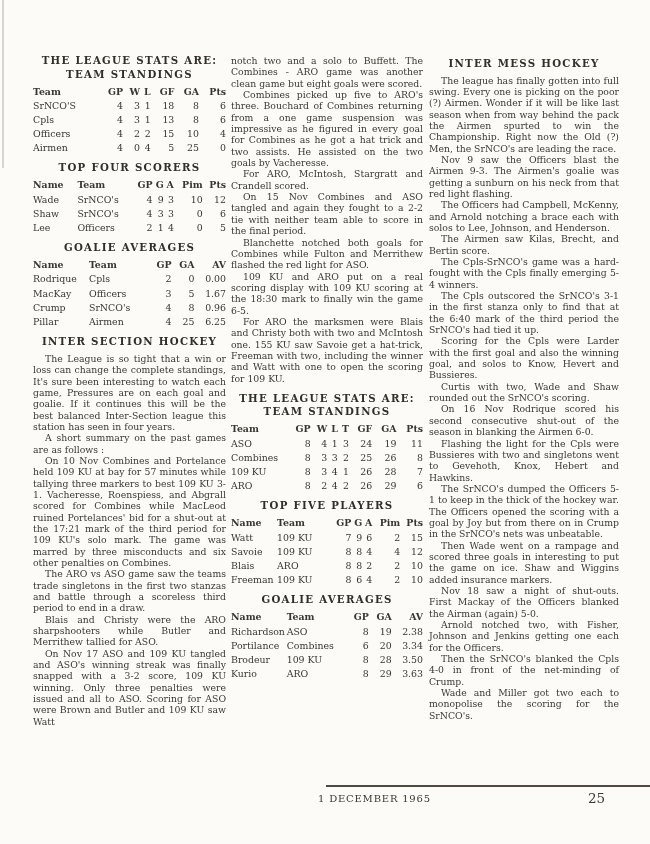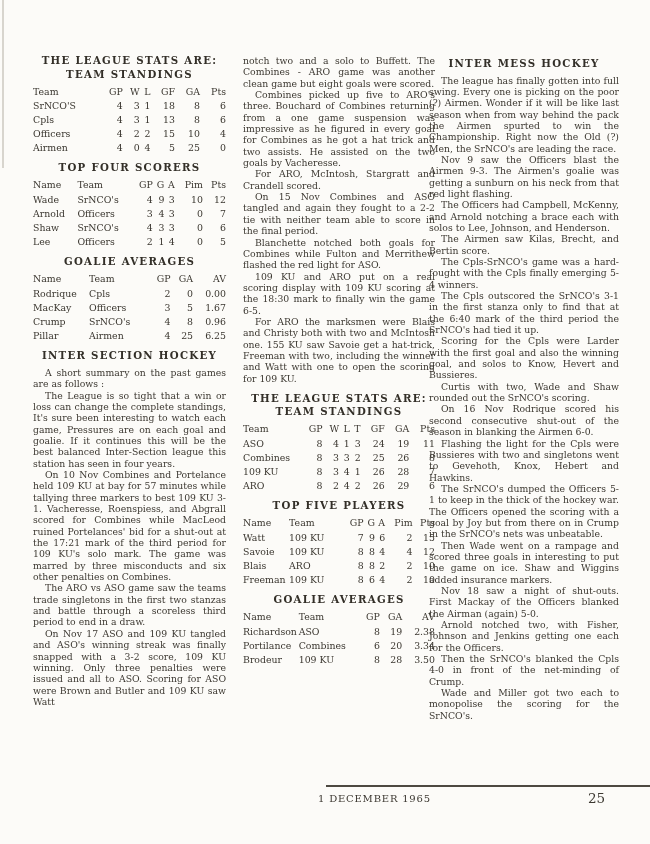--- a/index.html
+++ b/index.html
@@ -4,33 +4,33 @@
 <style>
   html,body{margin:0;padding:0;background:#fcfbf8;}
   .page{
     position:relative;width:650px;height:844px;background:#fcfbf8;
     overflow:hidden;font-family:"DejaVu Serif","Liberation Serif",serif;
     color:#3c3831;
   }
   .edge-line{position:absolute;left:2px;top:0;width:2px;height:168px;background:#d8d5ce;}
   .col{position:absolute;}
   .col-left{left:33px;top:52px;width:193px;}
-  .col-mid{left:231px;top:55px;width:192px;margin-left:12px;}
+  .col-mid{left:231px;top:55px;width:192px;}
   .col-right{left:429px;top:57px;width:190px;}
 
   .tbl-title,.sec-title{
     text-align:center;font-weight:bold;font-size:10.2px;letter-spacing:1.3px;
     color:#332f28;line-height:13.5px;
   }
   .tbl-title{margin:2px 0 3px 0;}
   .sec-title{margin:7px 0 4px 0;}
 
   table{width:100%;border-collapse:collapse;font-size:9.4px;color:#3a362f;margin-bottom:7px;}
   th,td{padding:1.5px 0 1.6px 0;text-align:right;font-weight:normal;white-space:nowrap;}
-  thead th{font-weight:normal;}
+  thead th{font-weight:bold;}
   .c0{text-align:left;}
   .t-standings .c0{width:34%;}
   .t-standings8 .c0{width:29%;}
   .t-scorers .c0{width:23%;}
   .t-scorers .c1{width:28%;text-align:left;}
   .t-players .c0{width:24%;}
   .t-players .c1{width:28%;text-align:left;}
   .t-goalies .c0{width:29%;}
   .t-goalies .c1{width:31%;text-align:left;}
 
@@ -125,29 +125,20 @@
           <tr>
             <td class="c0">Wade</td>
             <td class="c1">SrNCO's</td>
             <td class="c2">4</td>
             <td class="c3">9</td>
             <td class="c4">3</td>
             <td class="c5">10</td>
             <td class="c6">12</td>
           </tr>
           <tr>
-            <td class="c0">Arnold</td>
-            <td class="c1">Officers</td>
-            <td class="c2">3</td>
-            <td class="c3">4</td>
-            <td class="c4">3</td>
-            <td class="c5">0</td>
-            <td class="c6">7</td>
-          </tr>
-          <tr>
             <td class="c0">Shaw</td>
             <td class="c1">SrNCO's</td>
             <td class="c2">4</td>
             <td class="c3">3</td>
             <td class="c4">3</td>
             <td class="c5">0</td>
             <td class="c6">6</td>
           </tr>
           <tr>
             <td class="c0">Lee</td>
@@ -199,24 +190,25 @@
             <td class="c1">Airmen</td>
             <td class="c2">4</td>
             <td class="c3">25</td>
             <td class="c4">6.25</td>
           </tr>
         </tbody>
       </table>
 
     <div class="sec-title">INTER SECTION HOCKEY</div>
     <div class="body-text">
+        <p>The League is so tight that a win or loss can change the complete standings, It's sure been interesting to watch each game, Pressures are on each goal and goalie. If it continues this will be the best balanced Inter-Section league this station has seen in four years.</p>
         <p>A short summary on the past games are as follows :</p>
-        <p>The League is so tight that a win or loss can change the complete standings, It's sure been interesting to watch each game, Pressures are on each goal and goalie. If it continues this will be the best balanced Inter-Section league this station has seen in four years.</p>
         <p>On 10 Nov Combines and Portelance held 109 KU at bay for 57 minutes while tallying three markers to best 109 KU 3-1. Vacheresse, Roenspiess, and Abgrall scored for Combines while MacLeod ruined Portelances' bid for a shut-out at the 17:21 mark of the third period for 109 KU's solo mark. The game was marred by three misconducts and six other penalties on Combines.</p>
         <p>The ARO vs ASO game saw the teams trade singletons in the first two stanzas and battle through a scoreless third period to end in a draw.</p>
+        <p>Blais and Christy were the ARO sharpshooters while Butler and Merrithew tallied for ASO.</p>
         <p>On Nov 17 ASO and 109 KU tangled and ASO's winning streak was finally snapped with a 3-2 score, 109 KU winning. Only three penalties were issued and all to ASO. Scoring for ASO were Brown and Butler and 109 KU saw Watt</p>
       </div>
   </div>
 
   <div class="col col-mid">
     <div class="body-text noindent-first">
         <p>notch two and a solo to Buffett. The Combines - ARO game was another clean game but eight goals were scored.</p>
         <p>Combines picked up five to ARO's three. Bouchard of Combines returning from a one game suspension was impressive as he figured in every goal for Combines as he got a hat trick and two assists. He assisted on the two goals by Vacheresse.</p>
         <p>For ARO, McIntosh, Stargratt and Crandell scored.</p>
         <p>On 15 Nov Combines and ASO tangled and again they fought to a 2-2 tie with neither team able to score in the final period.</p>
@@ -364,20 +356,27 @@
             <td class="c2">6</td>
             <td class="c3">20</td>
             <td class="c4">3.34</td>
           </tr>
           <tr>
             <td class="c0">Brodeur</td>
             <td class="c1">109 KU</td>
             <td class="c2">8</td>
             <td class="c3">28</td>
             <td class="c4">3.50</td>
+          </tr>
+          <tr>
+            <td class="c0">Kurio</td>
+            <td class="c1">ARO</td>
+            <td class="c2">8</td>
+            <td class="c3">29</td>
+            <td class="c4">3.63</td>
           </tr>
         </tbody>
       </table>
   </div>
 
   <div class="col col-right">
     <div class="sec-title" style="margin-top:0;">INTER MESS HOCKEY</div>
     <div class="body-text">
         <p>The league has finally gotten into full swing. Every one is picking on the poor (?) Airmen. Wonder if it will be like last season when from way behind the pack the Airmen spurted to win the Championship. Right now the Old (?) Men, the SrNCO's are leading the race.</p>
         <p>Nov 9 saw the Officers blast the Airmen 9-3. The Airmen's goalie was getting a sunburn on his neck from that red light flashing.</p>

